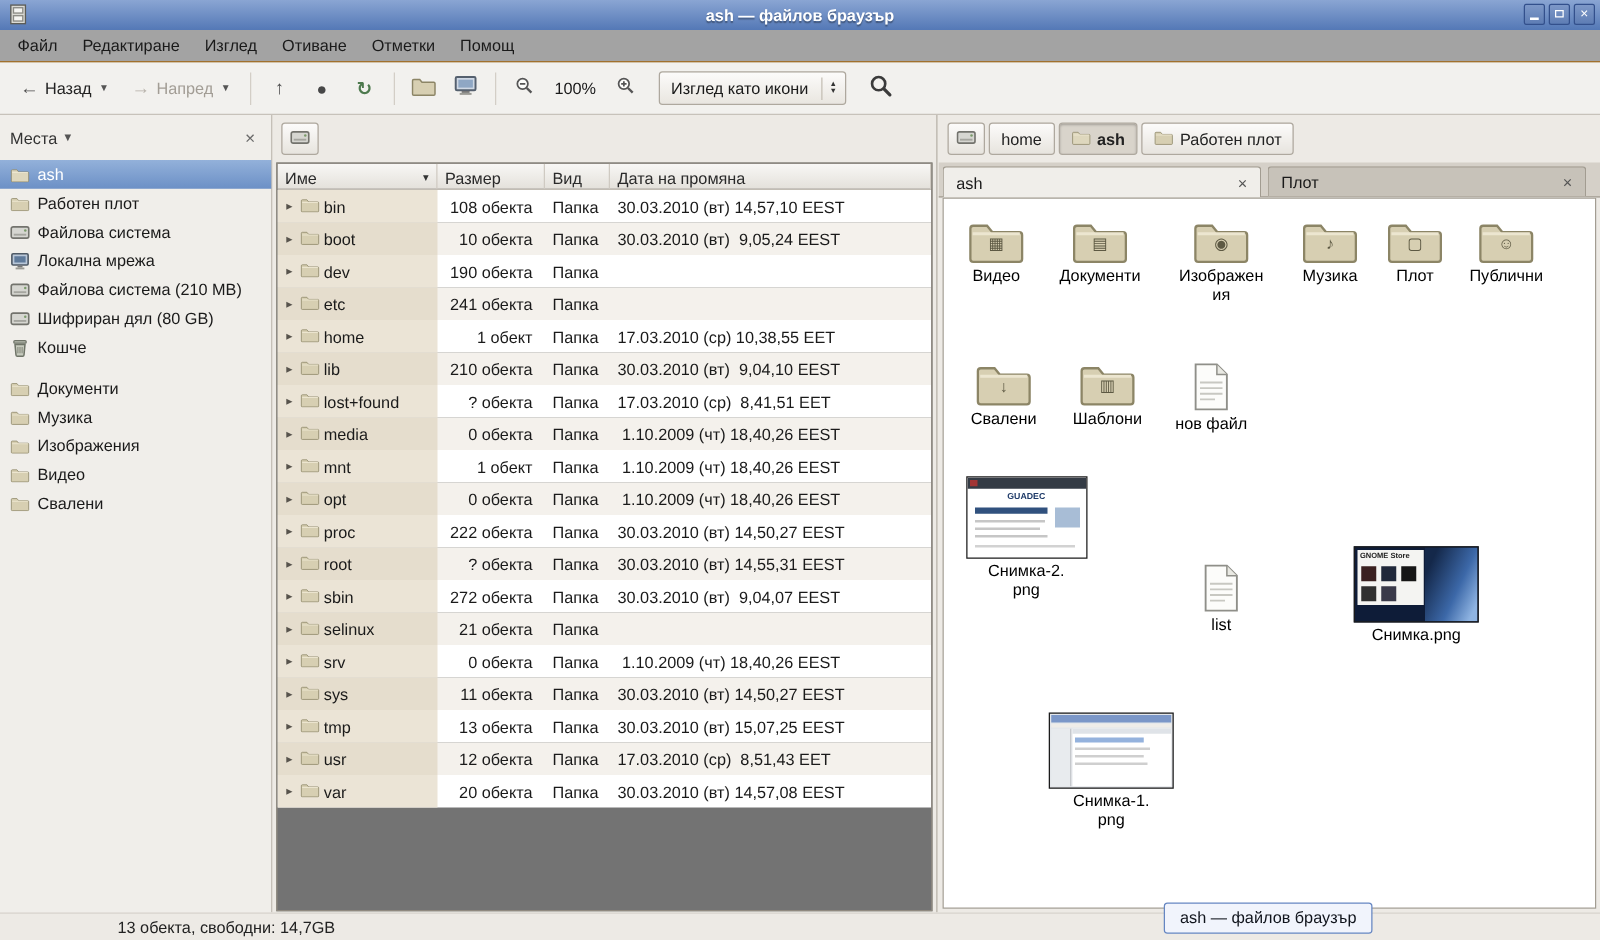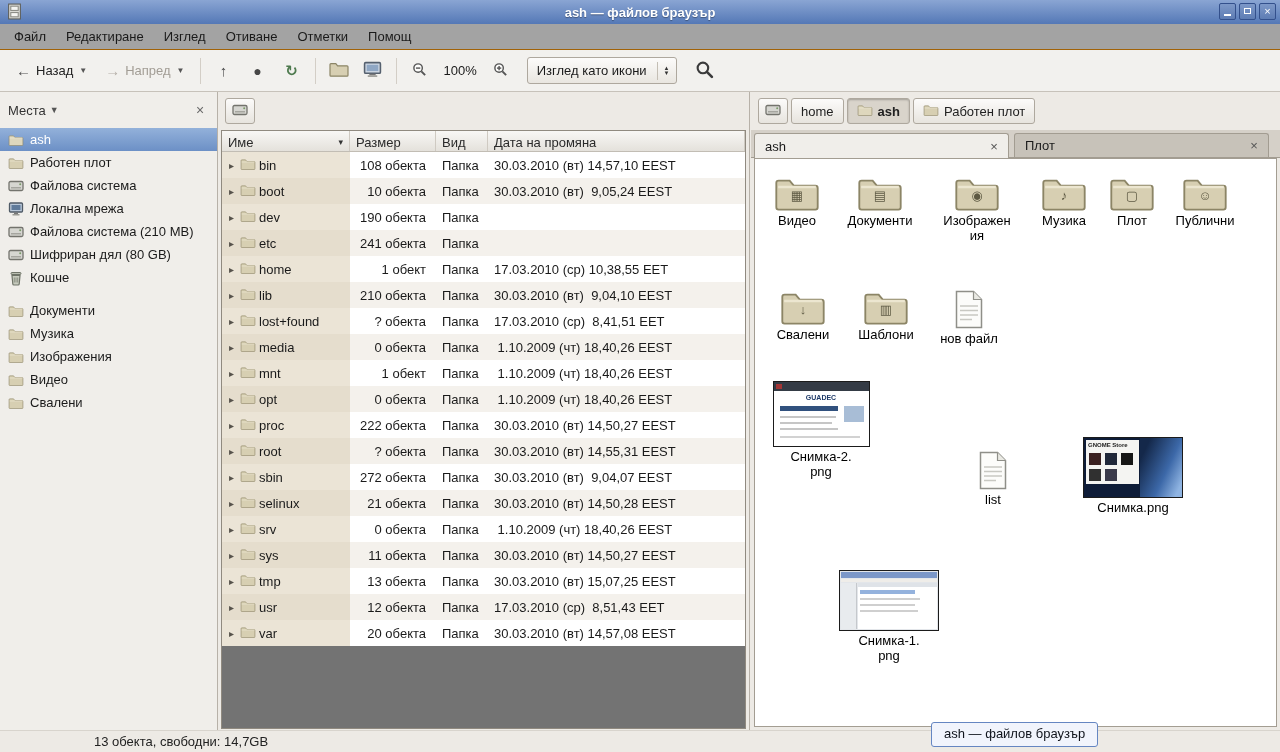--- a/index.html
+++ b/index.html
@@ -507,21 +507,20 @@
           <div class="tcell name">
             <span class="expander">▸</span>
             <span><svg width="16" height="12" viewBox="0 0 50 39">
                 <path d="M2.5 35 V8.5 Q2.5 6 5 6 h12 l4.5 5.5 H45 q2.5 0 2.5 2.5 V35 q0 2.5 -2.5 2.5 H5 Q2.5 37.5 2.5 35 Z" fill="#d7cfb2" stroke="#8c8566" stroke-width="2"></path>
                 <path d="M4.5 13 h41" stroke="#ece6d0" stroke-width="2.5"></path>
               </svg></span>
             <span>selinux</span>
           </div>
           <div class="tcell size">21 обекта</div>
           <div class="tcell type">Папка</div>
-          <div class="tcell date">30.03.2010 (вт) 14,50,28 EEST</div>
         </div>
         <div class="trow">
           <div class="tcell name">
             <span class="expander">▸</span>
             <span><svg width="16" height="12" viewBox="0 0 50 39">
                 <path d="M2.5 35 V8.5 Q2.5 6 5 6 h12 l4.5 5.5 H45 q2.5 0 2.5 2.5 V35 q0 2.5 -2.5 2.5 H5 Q2.5 37.5 2.5 35 Z" fill="#d7cfb2" stroke="#8c8566" stroke-width="2"></path>
                 <path d="M4.5 13 h41" stroke="#ece6d0" stroke-width="2.5"></path>
               </svg></span>
             <span>srv</span>
           </div>
@@ -729,21 +728,21 @@
             <div style="position:absolute;left:70px;top:24px;width:20px;height:16px;background:#a8bdd6"></div>
             <div style="position:absolute;left:6px;top:34px;width:56px;height:2px;background:#c6c6c6"></div>
             <div style="position:absolute;left:6px;top:40px;width:52px;height:2px;background:#c6c6c6"></div>
             <div style="position:absolute;left:6px;top:46px;width:58px;height:2px;background:#c6c6c6"></div>
             <div style="position:absolute;left:6px;top:54px;width:80px;height:2px;background:#d2d2d2"></div>
           </div>
         </div>
         <div class="iv-label">Снимка-2.
 png</div>
       </div>
-      <div class="ivitem" style="left: 196px; top: 291px; width: 84px;">
+      <div class="ivitem" style="left: 180px; top: 291px; width: 84px;">
         <div class="iv-icon" style="height: 40px;">
           <svg width="30" height="39" viewBox="0 0 30 39">
             <path d="M2.5 1.5 h17 l8 8 v28 h-25 z" fill="#fcfcfa" stroke="#8f8f89" stroke-width="1.5"></path>
             <path d="M19.5 1.5 v8 h8" fill="#e9e9e3" stroke="#8f8f89" stroke-width="1.2"></path>
             <g stroke="#c8c8c2" stroke-width="1.5">
               <path d="M6 16 h18"></path>
               <path d="M6 20.5 h18"></path>
               <path d="M6 25 h18"></path>
               <path d="M6 29.5 h12"></path>
             </g>

